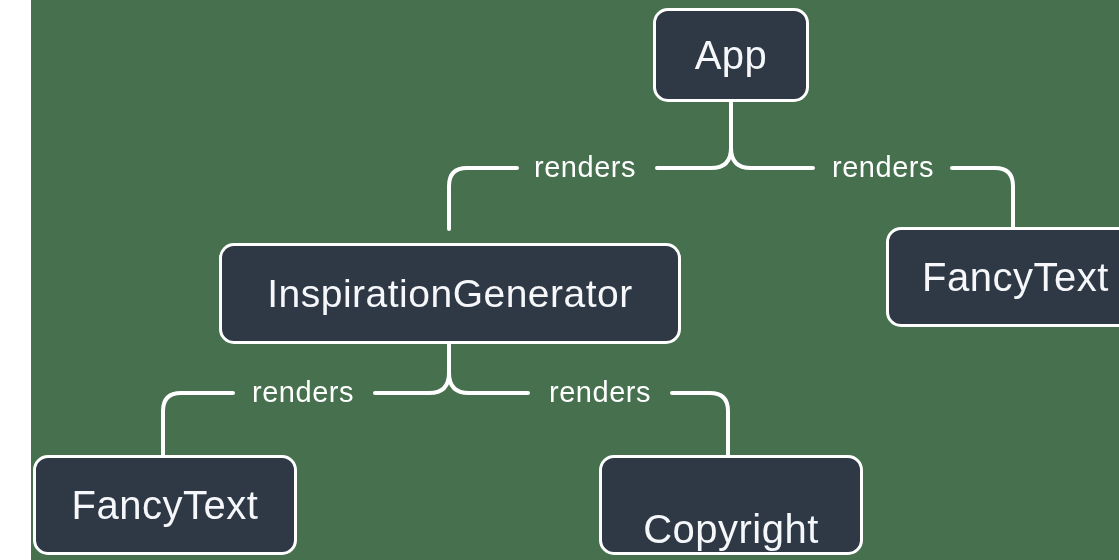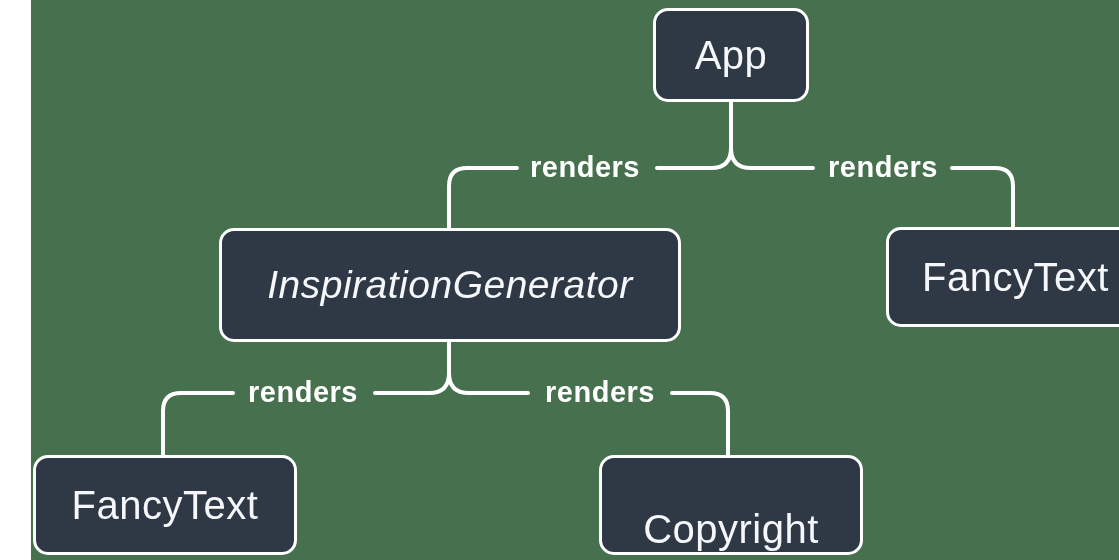--- a/index.html
+++ b/index.html
@@ -37,30 +37,30 @@
     color: var(--node-text, #F5F7FA);
     display: flex;
     align-items: center;
     justify-content: center;
     font-size: 40px;
     font-weight: 400;
     letter-spacing: 0.5px;
     white-space: nowrap;
   }
   .node-app                  { left: 622px; top: 8px;   width: 156px; height: 94px;  }
-  .node-inspiration          { left: 188px; top: 228px; width: 462px; height: 114px;  font-size: 39px; font-style: italic; }
+  .node-inspiration          { left: 188px; top: 243px; width: 462px; height: 101px;  font-size: 39px; }
   .node-fancy-right          { left: 855px; top: 227px; width: 259px; height: 100px; }
   .node-fancy-left           { left: 2px;   top: 455px; width: 264px; height: 100px; }
   .node-copyright            { left: 568px; top: 455px; width: 264px; height: 100px; align-items: flex-end; }
   .edge-label {
     position: absolute;
     transform: translate(-50%, -50%);
     color: var(--edge-label-text, #FFFFFF);
     font-size: 29px;
-    font-weight: 700;
+    font-weight: 400;
     letter-spacing: 0.5px;
     white-space: nowrap;
   }
   .edge-label-1 { left: 554px; top: 167px; }
   .edge-label-2 { left: 852px; top: 167px; }
   .edge-label-3 { left: 272px; top: 392px; }
   .edge-label-4 { left: 569px; top: 392px; }
 </style>
 </head>
 <body>

